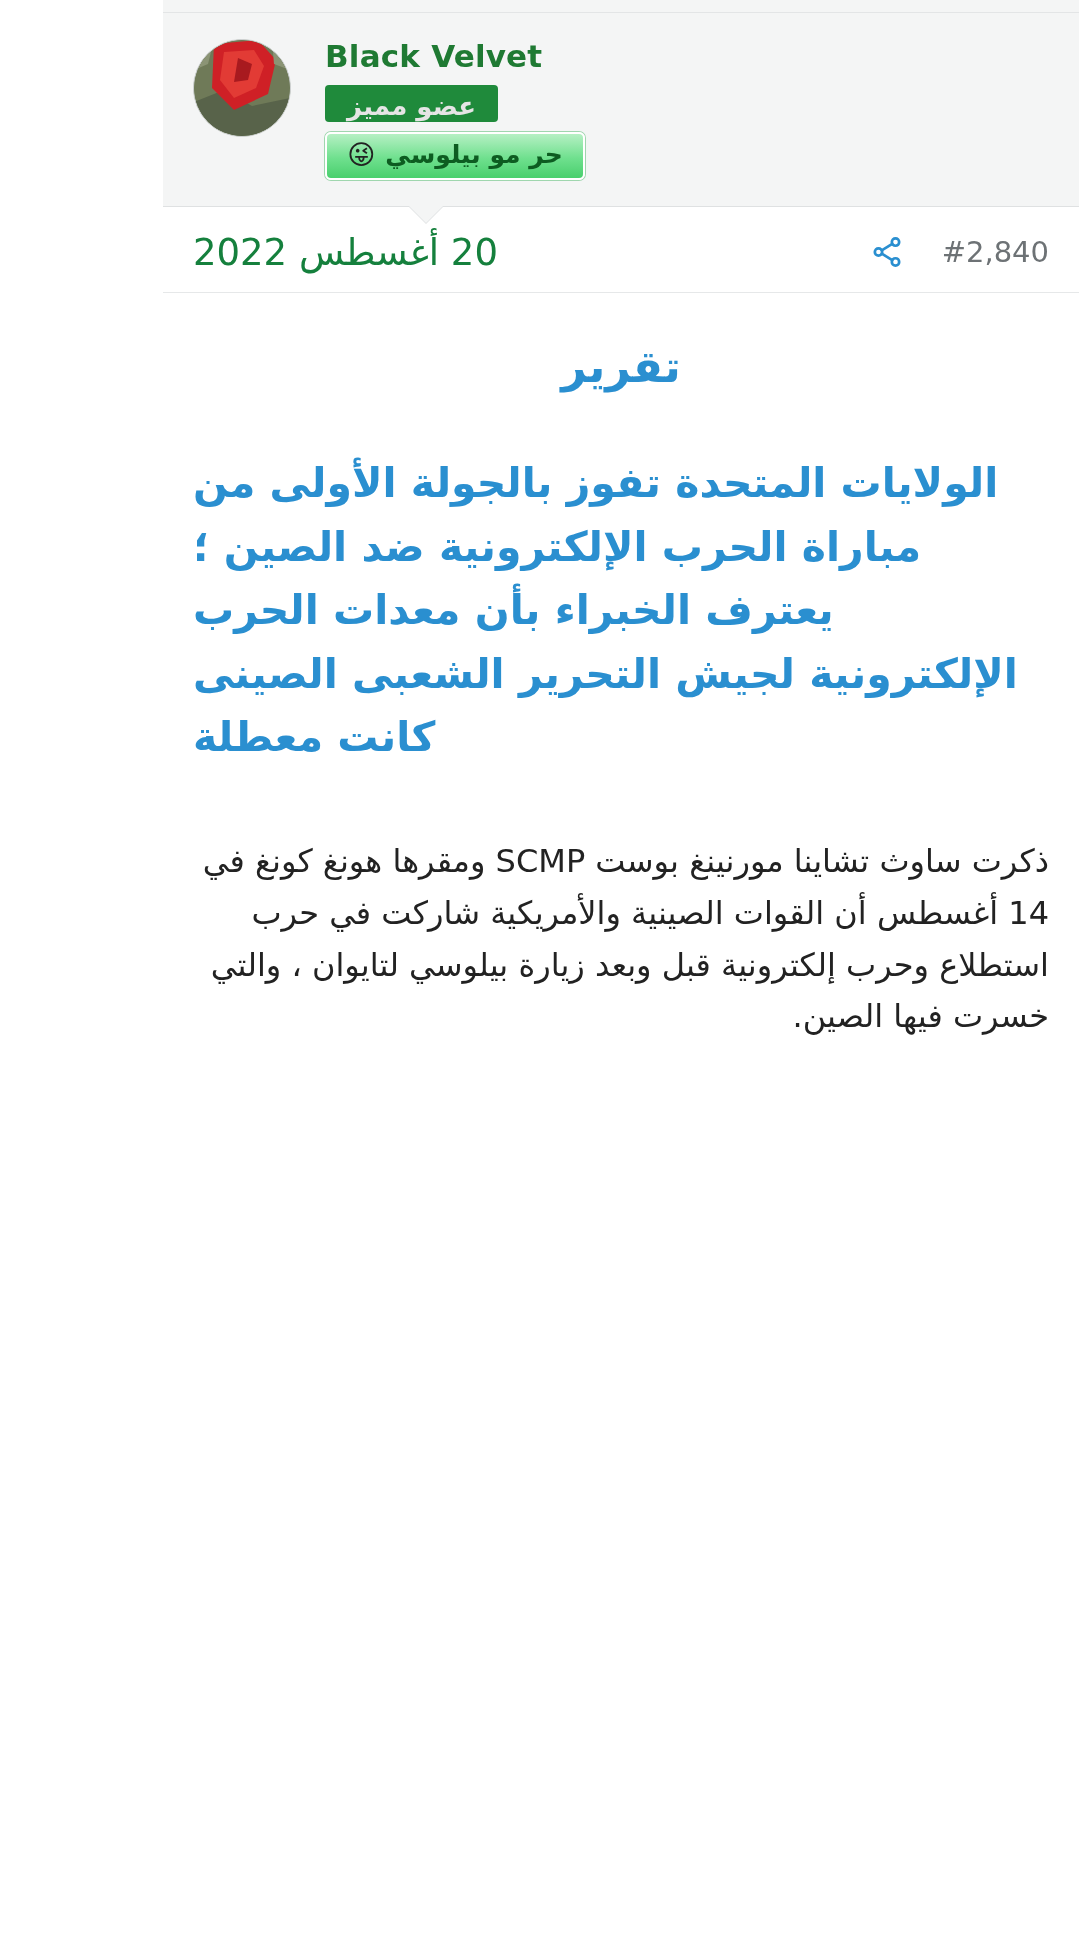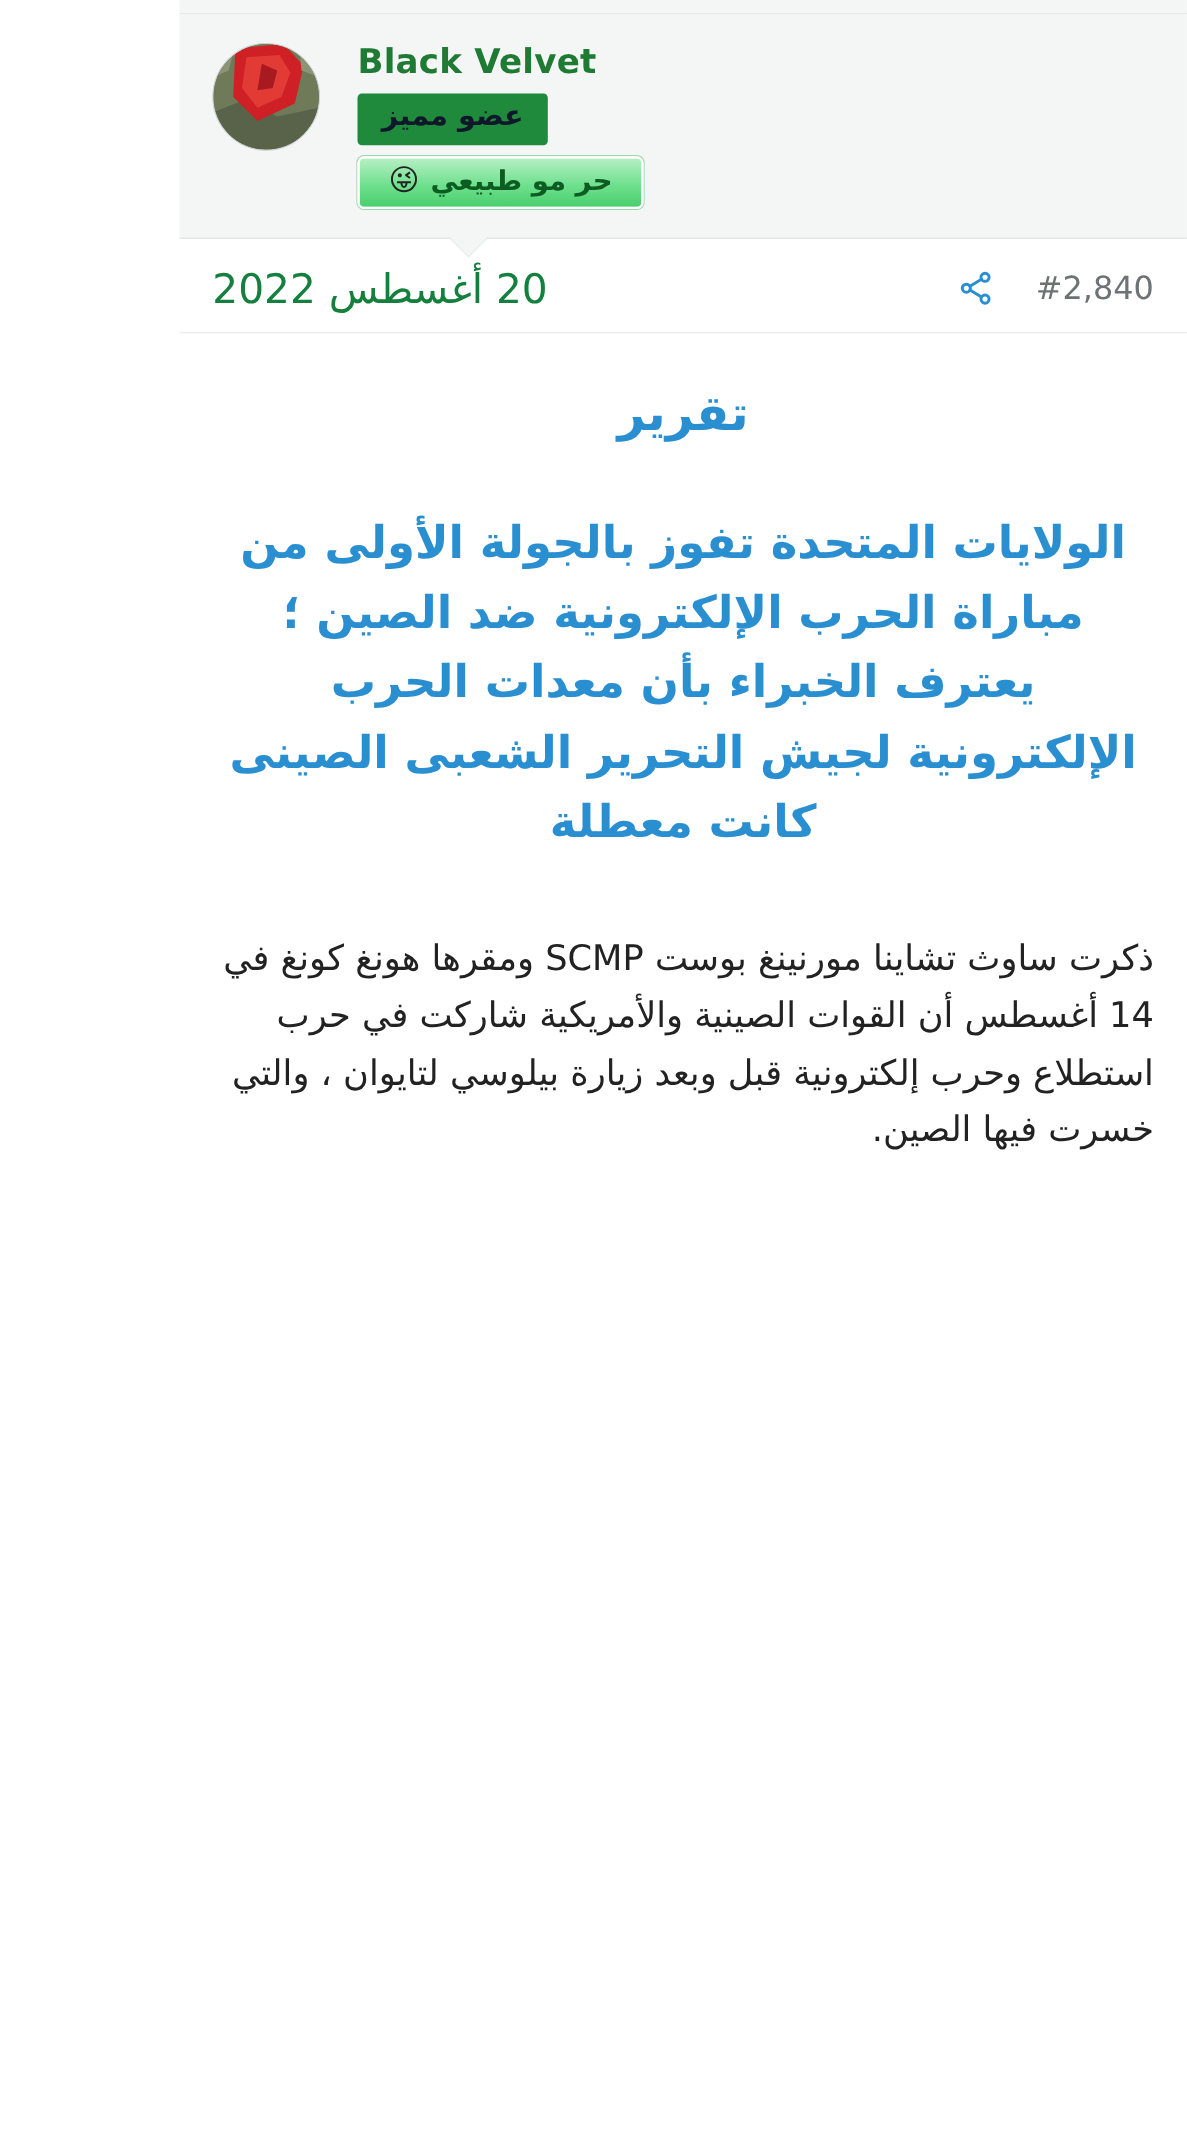--- a/index.html
+++ b/index.html
@@ -62,24 +62,24 @@
     color: #1f7a33;
     font-size: 31px;
     font-weight: bold;
     line-height: 1.15;
     margin-bottom: 10px;
     letter-spacing: .2px;
     direction: ltr;
   }
   .badge-rank {
     background: #1f8a3b;
-    color: #0f172a;
+    color: #e5e5e5;
     font-size: 26px;
     font-weight: bold;
-    padding: 6px 22px 10px 22px;
+    padding: 6px 22px 0 22px;
     border-radius: 4px;
     line-height: 1.2;
     margin-bottom: 10px;
   }
   .badge-title {
     background: linear-gradient(#b6f0c4, #6fe08e 55%, #49cf6d);
     border: 2px solid #ffffff;
     box-shadow: 0 0 0 1px #9fd6ae;
     border-radius: 6px;
     padding: 6px 18px 8px 18px;
@@ -150,21 +150,21 @@
     line-height: 1.35;
     margin: 10px 0 56px 0;
     text-align: center;
   }
   .headline {
     color: #2a8fd0;
     font-size: 41px;
     font-weight: bold;
     line-height: 1.55;
     margin: 0 0 66px 0;
-    text-align: center;
+    text-align: left;
   }
   .lead {
     color: #111111;
     font-size: 33px;
     font-weight: bold;
     line-height: 1.62;
     margin: 0 0 64px 0;
     text-align: right;
   }
   .para {
@@ -202,21 +202,21 @@
           <path d="M78 0 L96 0 L96 30 L80 24 Z" fill="#8b9475"></path>
         </g>
       </svg>
     </div>
 
     <div class="user-meta">
       <div class="username">Black Velvet</div>
       <div class="badge-rank">عضو مميز</div>
       <div class="badge-title">
         <span class="emoji">😜</span>
-        <span class="txt">حر مو طبيعي</span>
+        <span class="txt">حر مو بيلوسي</span>
       </div>
     </div>
 
     <div class="card-pointer"></div>
   </div>
 
   <div class="meta-row">
     <div class="meta-left">
       <span class="post-number">#2,840</span>
       <span>

